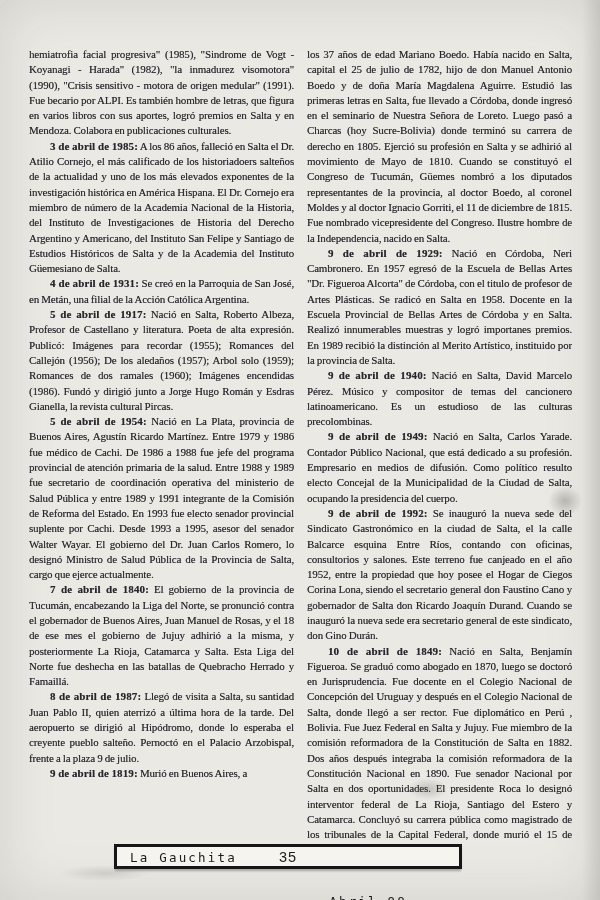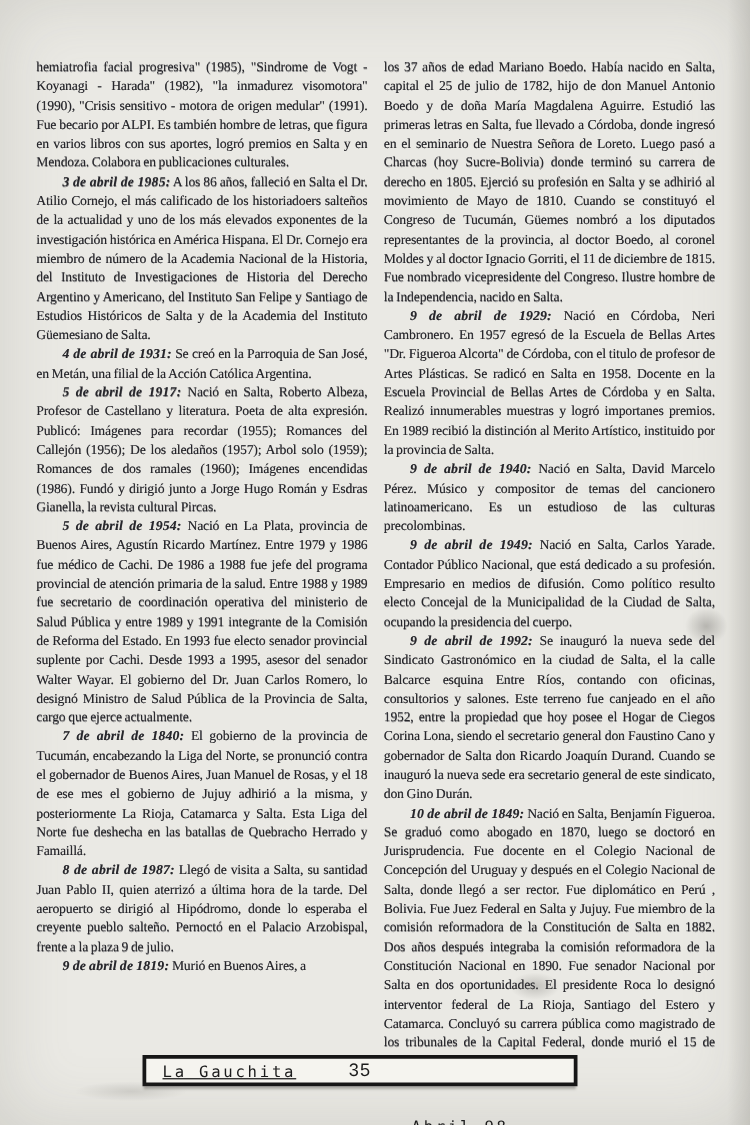--- a/index.html
+++ b/index.html
@@ -41,35 +41,35 @@
     text-align:justify;
     font-size:10.85px;
     line-height:15.3px;
     letter-spacing:-0.1px;
     word-spacing:-0.4px;
     text-shadow:0.2px 0.2px 0.35px rgba(38,38,46,0.55);
     hyphens:auto;
   }
   .para{margin:0;text-indent:21px;}
   .para.cont{text-indent:0;}
-  .lead{font-weight:bold;font-style:italic;letter-spacing:0.2px;margin-top:24px;}
+  .lead{font-weight:bold;letter-spacing:0.2px;margin-top:24px;}
 
   .footer-box{
     position:absolute;left:114px;top:844px;
     width:348px;height:25px;
     box-sizing:border-box;
     background:#f5f4ef;
     border:3px solid #161616;
     box-shadow:0 3px 2px -1px rgba(90,88,84,0.45);
     font-family:"DejaVu Sans Mono", monospace;
     color:#1c1c1c;
   }
   .footer-box .journal{
     position:absolute;left:13px;top:50%;transform:translateY(-50%);
-    font-size:12.5px;letter-spacing:2.2px;white-space:nowrap;text-decoration:underline;
+    font-size:12.5px;letter-spacing:2.2px;white-space:nowrap;
   }
   .footer-box .pagenum{
     position:absolute;left:50%;top:50%;transform:translate(-50%,-50%);
     font-size:14.5px;font-weight:normal;letter-spacing:1px;
     font-family:"Liberation Sans", sans-serif;
   }
   .footer-box .issue{
     position:absolute;right:52px;top:50%;transform:translateY(-50%);
     font-size:12.5px;letter-spacing:2.2px;white-space:nowrap;margin-top:44px;
   }

